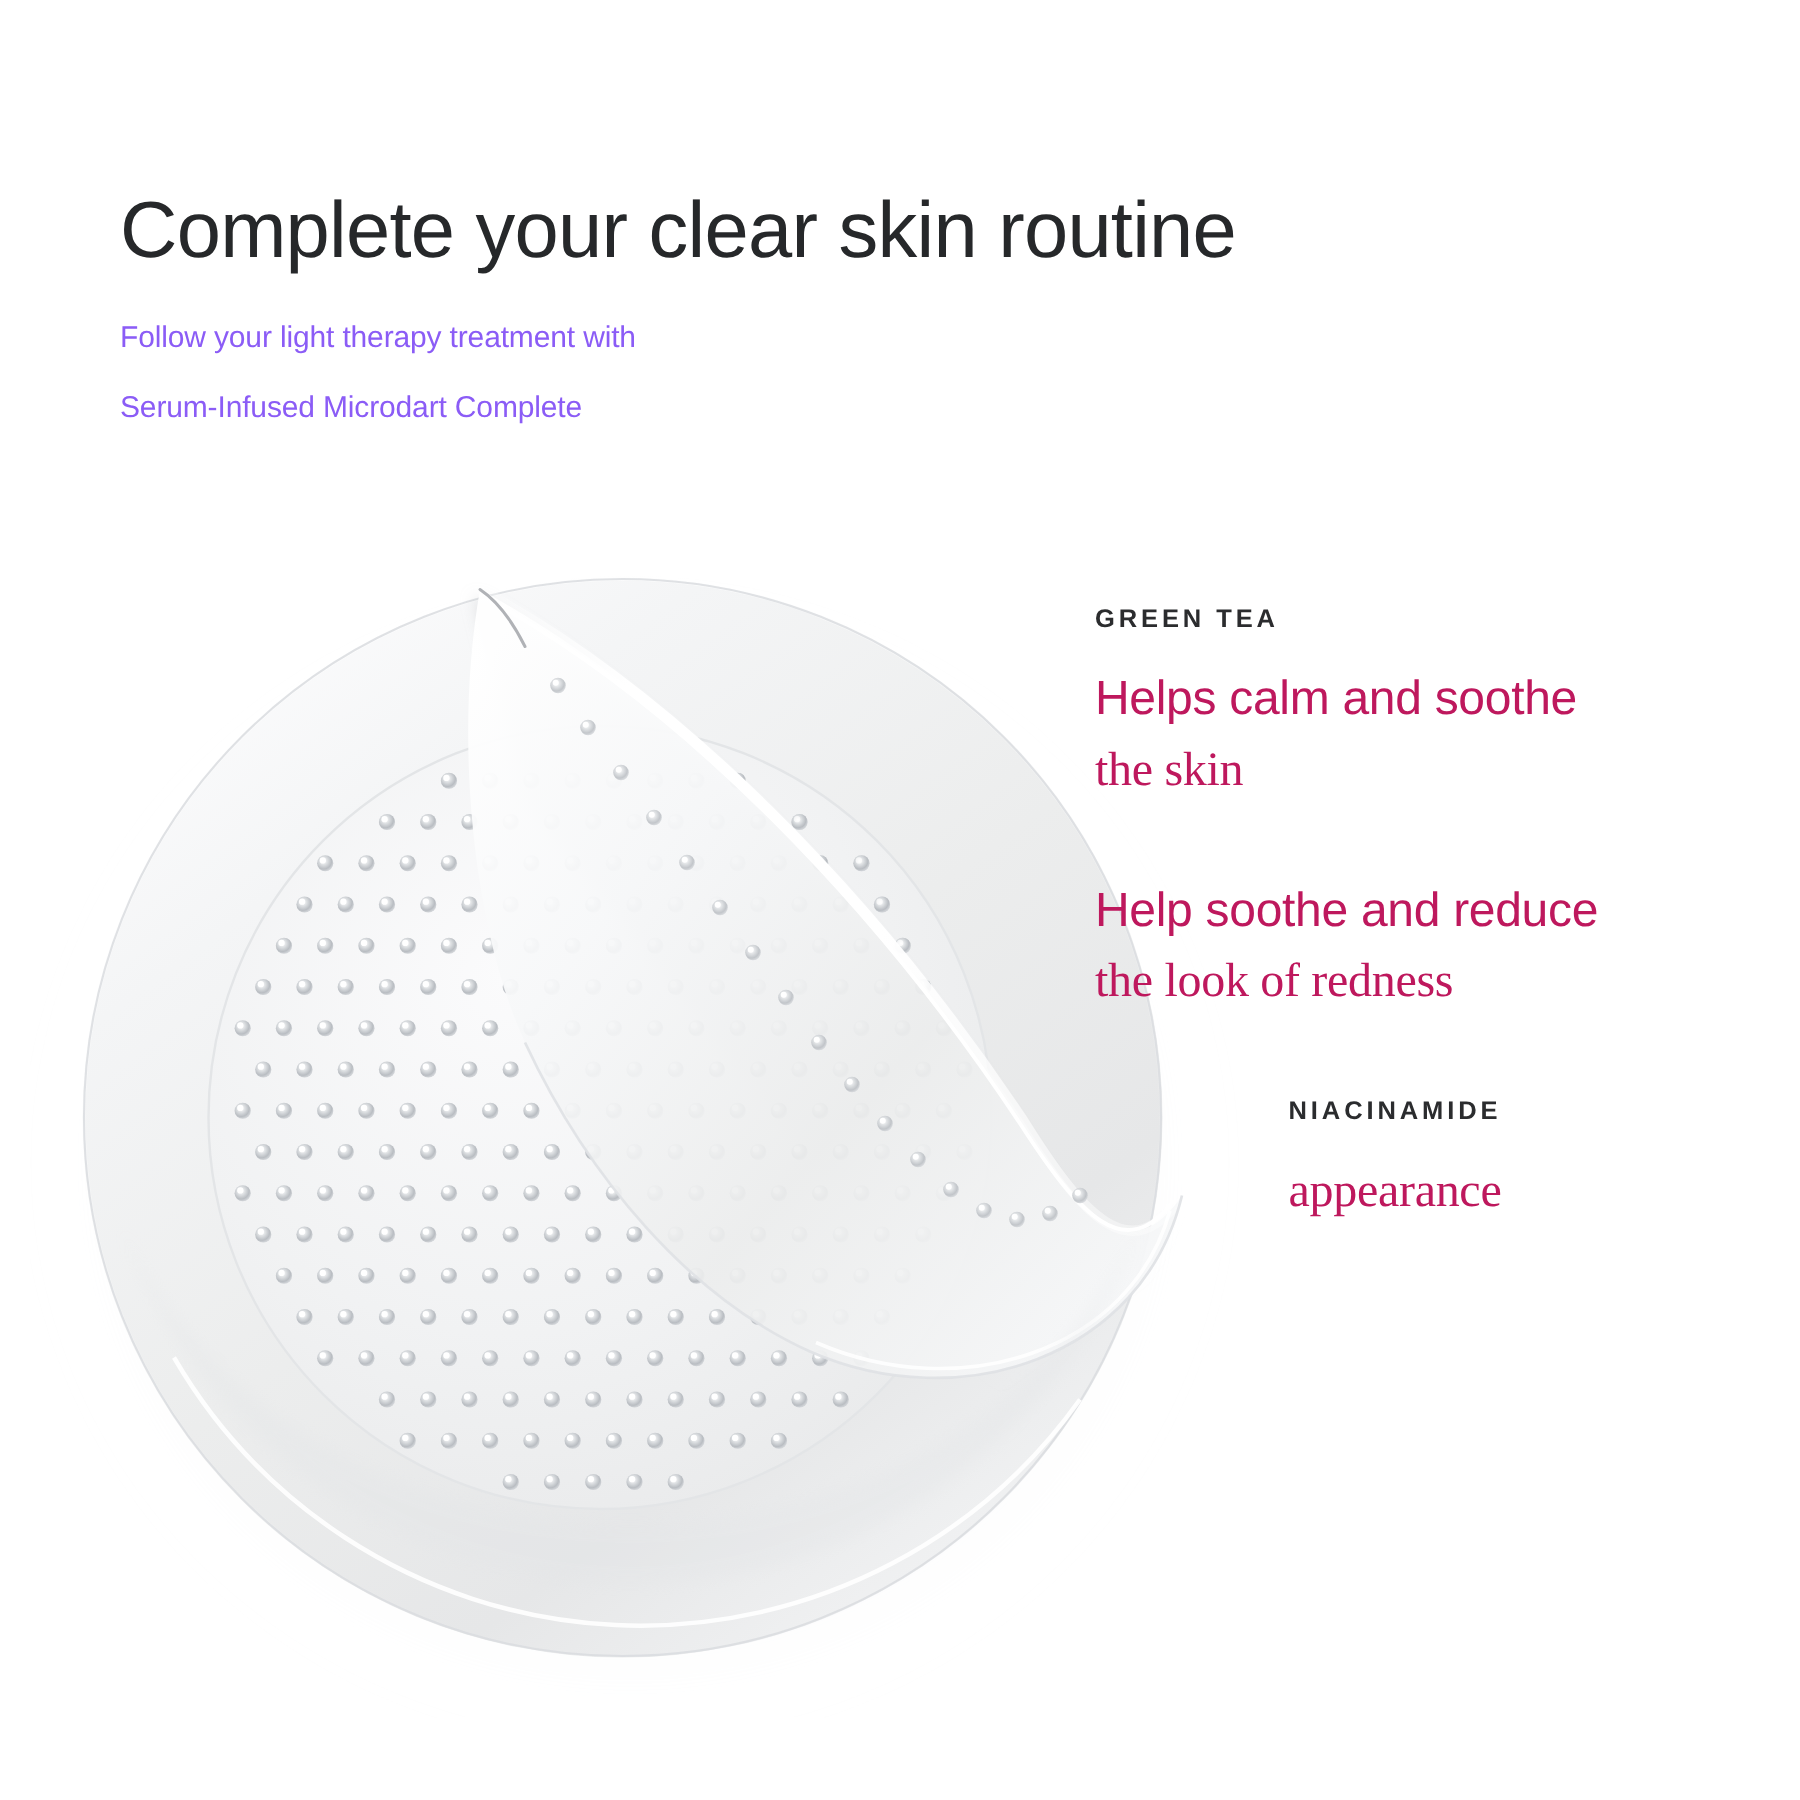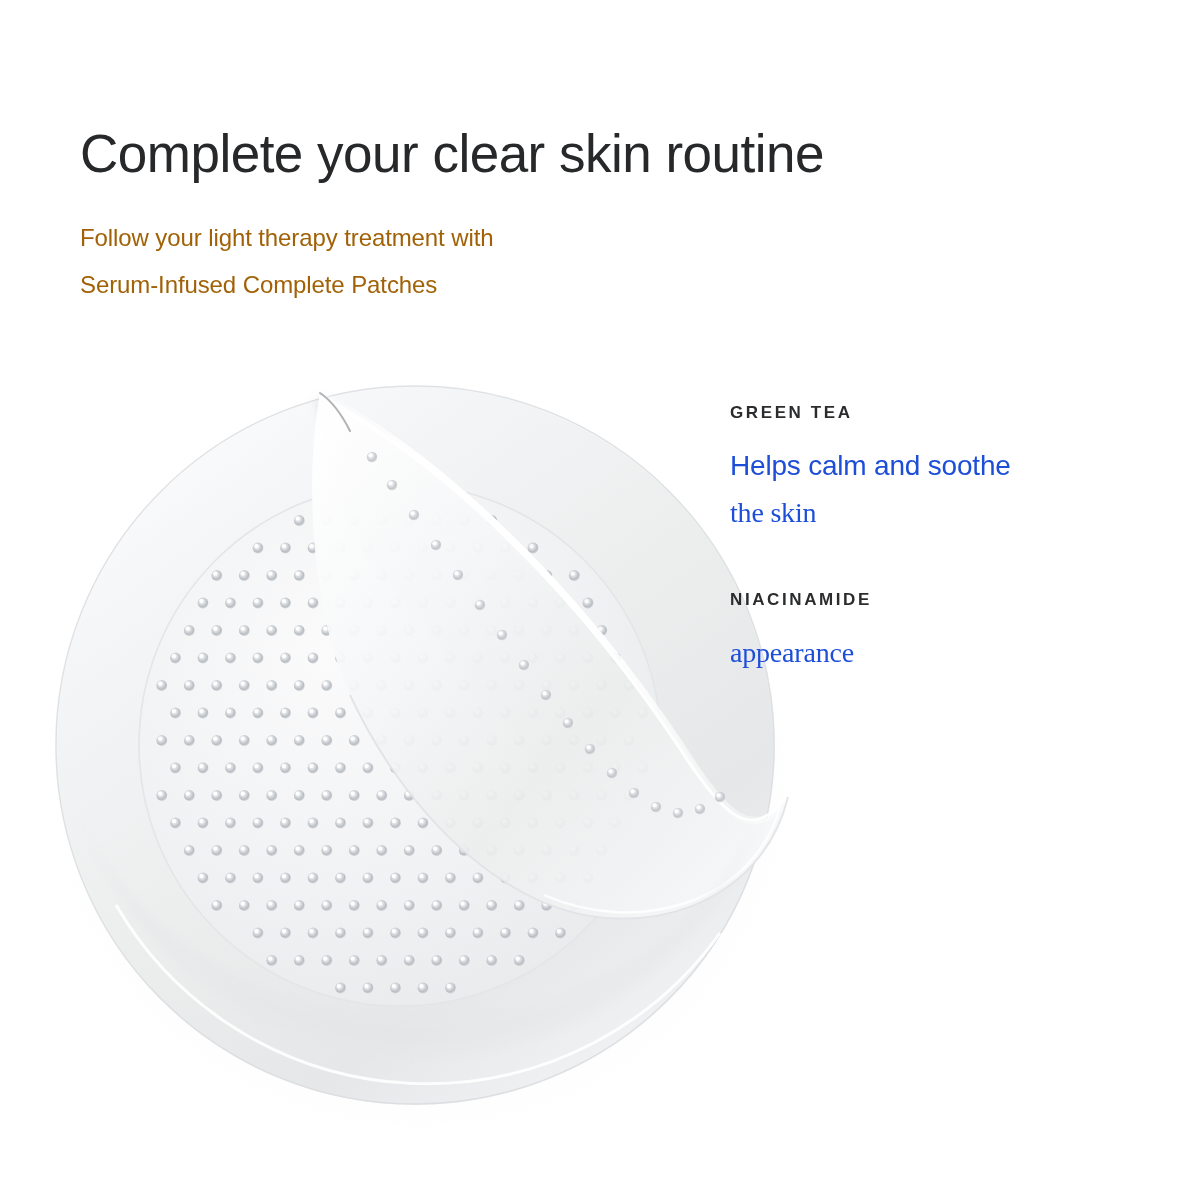--- a/index.html
+++ b/index.html
@@ -17,46 +17,46 @@
   .header{position:absolute;left:80px;top:118px;width:1020px;}
   .headline{
     font-size:53px;
     font-weight:300;
     letter-spacing:-0.5px;
     color:#26282a;
     line-height:72px;
     white-space:nowrap;
   }
   .subhead{
-    margin-top:24px;
-    font-size:24px;
+    margin-top:12px;
+    font-size:20px;
     font-weight:350;
-    color:#a16207;
+    color:#8b5cf6;
     line-height:47px;
     letter-spacing:-0.1px;
   }
   .subhead .l2{display:block;}
 
   
   .ingredients{position:absolute;left:730px;top:396px;width:400px;}
   .ing{margin-bottom:47px;}
-  .ing:last-child{margin-bottom:0;}
+  .ing:last-child{margin-bottom:0;text-align:center;}
   .ing-name{
     font-size:17px;
     font-weight:bold;
     letter-spacing:2.6px;
     color:#2b2c2e;
     line-height:34px;
     white-space:nowrap;
   }
   .ing-desc{
     margin-top:12px;
-    font-size:28px;
+    font-size:32px;
     font-weight:350;
-    color:#1d4ed8;
+    color:#be185d;
     line-height:47px;
     letter-spacing:-0.2px;
   }
   .ing-desc .l2{display:block;font-family:Liberation Serif, serif;}
 
   
   .product{
     position:absolute;
     left:20px;top:345px;
     width:820px;height:800px;
@@ -65,21 +65,21 @@
 </style>
 </head>
 <body>
 
 <div class="page">
 
   <div class="header">
     <div class="headline">Complete your clear skin routine</div>
     <div class="subhead">
       <span class="l1">Follow your light therapy treatment with</span>
-      <span class="l2">Serum-Infused Complete Patches</span>
+      <span class="l2">Serum-Infused Microdart Complete</span>
     </div>
   </div>
 
   <div class="product">
     <svg viewBox="0 0 820 800" xmlns="http://www.w3.org/2000/svg">
       <defs>
 
         <radialGradient id="gShadow" cx="50%" cy="50%" r="50%">
           <stop offset="0%" stop-color="#b9bcc0" stop-opacity="0.55"></stop>
           <stop offset="55%" stop-color="#c8cbcf" stop-opacity="0.30"></stop>
@@ -2059,20 +2059,24 @@
 
     <div class="ing">
       <div class="ing-name">GREEN TEA</div>
       <div class="ing-desc">
         <span class="l1">Helps calm and soothe</span>
         <span class="l2">the skin</span>
       </div>
     </div>
 
     <div class="ing">
+      <div class="ing-desc">
+        <span class="l1">Help soothe and reduce</span>
+        <span class="l2">the look of redness</span>
+      </div>
     </div>
 
     <div class="ing">
       <div class="ing-name">NIACINAMIDE</div>
       <div class="ing-desc">
         <span class="l2">appearance</span>
       </div>
     </div>
 
   </div>

